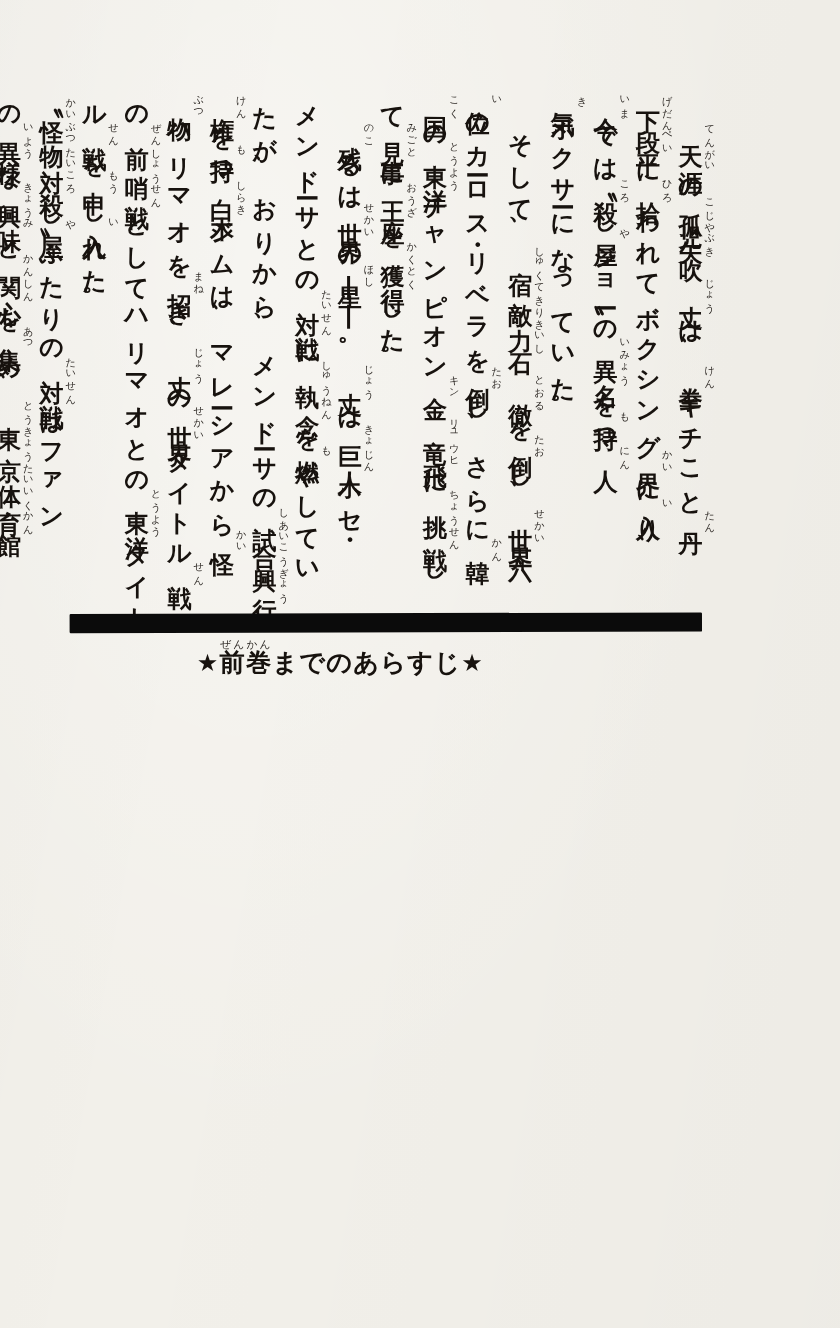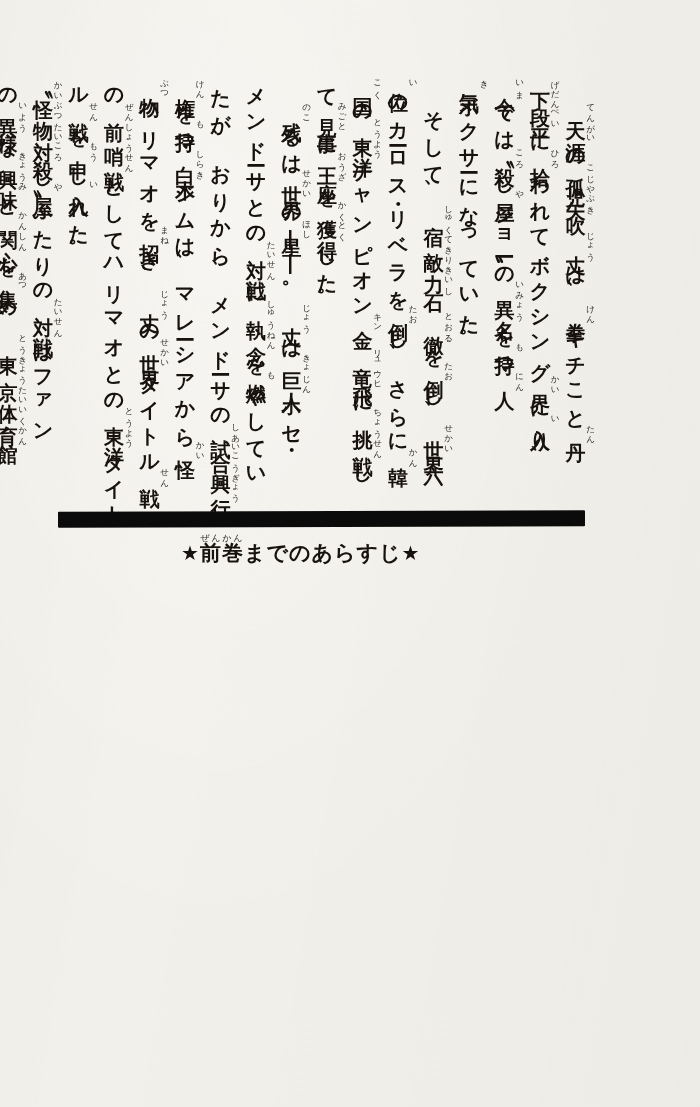--- a/index.html
+++ b/index.html
@@ -48,21 +48,21 @@
     width:527px;
     height:16px;
     background: var(--bar, #0b0b0b);
     border-radius:1px;
     transform: rotate(-0.15deg);
   }
   
   .heading {
     position:absolute;
     top:533px;
-    left:181px;
+    left:164px;
     font-size:21px;
     font-weight:700;
     letter-spacing:1px;
     line-height:1.7;
     white-space:nowrap;
   }
   .heading rt { font-size:9px; font-weight:400; letter-spacing:1px; }
   .star { font-size:20px; }
 </style>
 </head>

